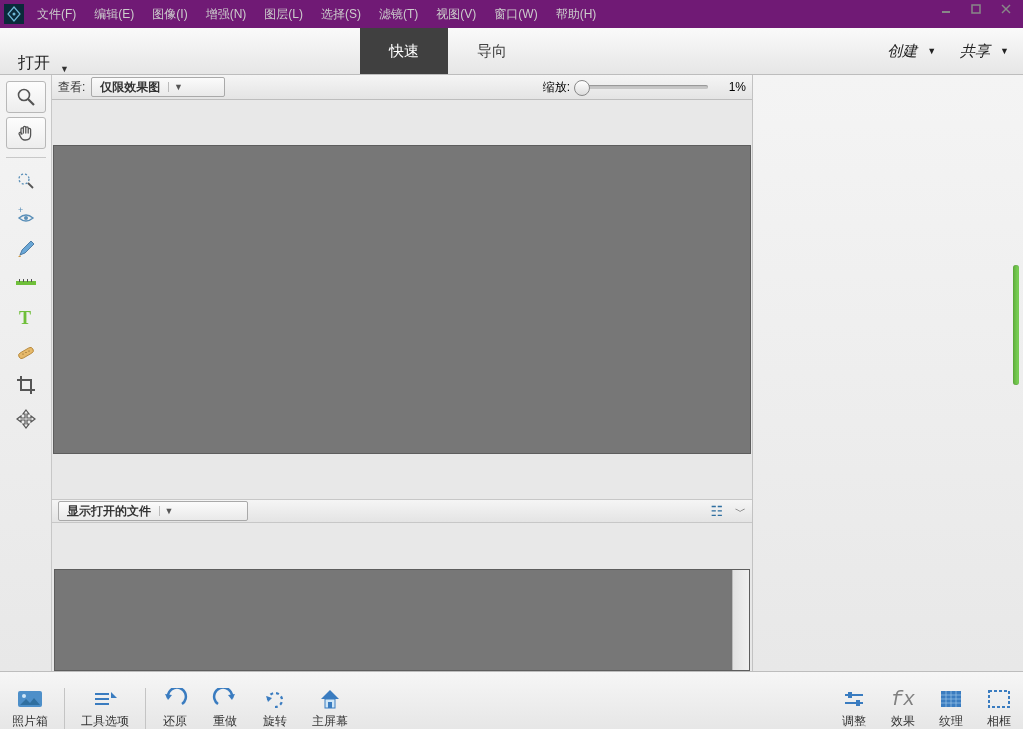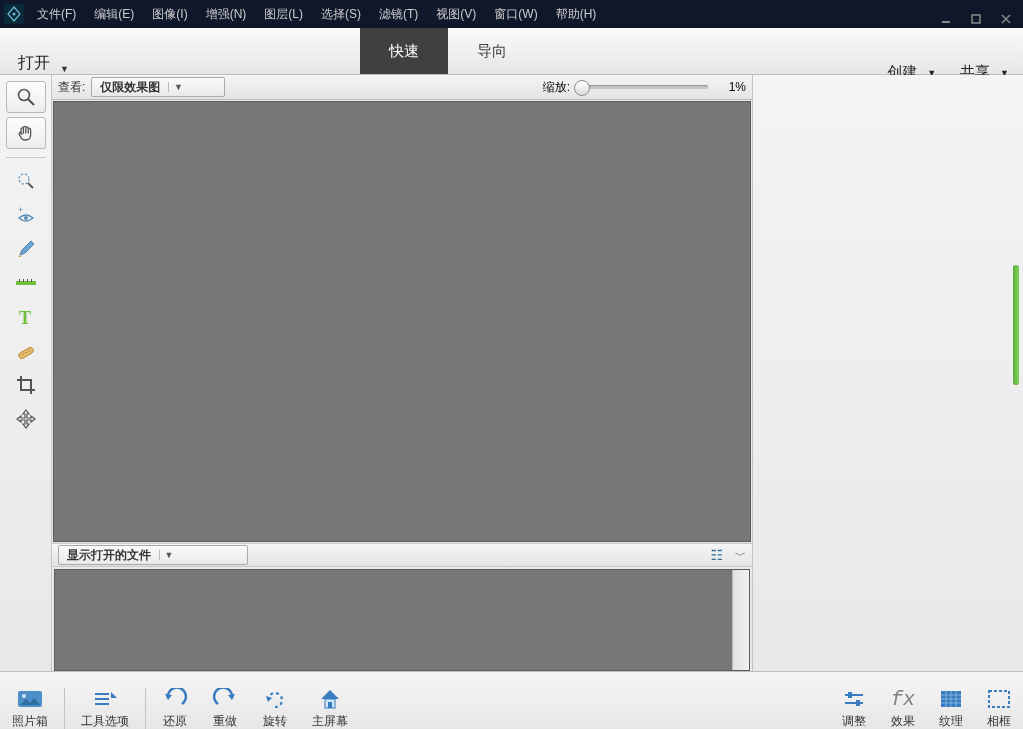--- a/index.html
+++ b/index.html
@@ -1,38 +1,38 @@
 <!DOCTYPE html>
 <html><head>
 <meta charset="utf-8">
 <style>
 html,body{margin:0;padding:0;width:1023px;height:729px;font-family:"Microsoft YaHei","SimSun",sans-serif;font-size:12px;background:#e8e8e8;overflow:hidden;color:#000;}
-.titlebar{height:28px;background:#0f172a;display:flex;align-items:flex-end;color:#ccc;}
+.titlebar{height:28px;background:#701a75;display:flex;align-items:flex-start;color:#ccc;}
 .app-icon{width:28px;height:28px;display:flex;align-items:center;justify-content:center;}
 .app-icon svg{display:block;}
 .menu-item{padding:0 9px;height:28px;line-height:28px;color:#ccc;cursor:pointer;}
 .spacer{flex:1;}
 .win-controls{display:flex;padding-right:4px;}
 .win-btn{width:26px;height:18px;margin-left:4px;display:flex;align-items:center;justify-content:center;color:#888;cursor:pointer;}
 .modebar{height:46px;background:linear-gradient(#fafafa,#e6e6e6);border-bottom:1px solid #bdbdbd;display:flex;align-items:stretch;position:relative;}
 .open-btn{display:flex;align-items:flex-end;padding:0 18px;font-size:16px;color:#222;}
 .open-btn .tri{margin-left:10px;font-size:9px;color:#333;}
 .mode-tabs{position:absolute;left:360px;top:0;height:100%;display:flex;}
 .mode-tab{width:88px;display:flex;align-items:center;justify-content:center;font-size:15px;color:#444;}
 .mode-tab.active{background:#404040;color:#fff;}
-.right-actions{position:absolute;right:8px;top:8px;height:100%;display:flex;align-items:flex-end;}
+.right-actions{position:absolute;right:8px;top:0;height:100%;display:flex;align-items:center;font-style:italic;}
 .ra{display:flex;align-items:center;font-size:15px;color:#222;padding:0 6px;}
 .ra .tri{margin-left:10px;font-size:9px;}
 .workarea{display:flex;height:596px;}
 .toolcol{width:52px;background:linear-gradient(#f4f4f4,#e8e8e8);border-right:1px solid #c7c7c7;display:flex;flex-direction:column;align-items:center;padding-top:4px;box-sizing:border-box;}
 .toolbtn{width:38px;height:30px;margin:2px 0;display:flex;align-items:center;justify-content:center;border-radius:3px;cursor:pointer;}
 .toolbtn.framed{border:1px solid #b8b8b8;background:linear-gradient(#fdfdfd,#ededed);}
 .toolsep{width:40px;height:0;border-top:1px solid #c8c8c8;margin:6px 0;}
 .toolbtn svg{display:block;}
-.center{flex:0 0 700px;display:flex;flex-direction:column;background:#e8e8e8;}
+.center{flex:0 0 700px;display:flex;flex-direction:column;background:#e8e8e8;gap:44px;}
 .viewbar{height:24px;background:linear-gradient(#f5f5f5,#e4e4e4);border-bottom:1px solid #bdbdbd;display:flex;align-items:center;padding:0 6px;}
 .vb-label{color:#333;margin-right:6px;}
 .combo{display:inline-flex;align-items:center;background:linear-gradient(#fbfbfb,#e9e9e9);border:1px solid #a9a9a9;border-radius:2px;height:18px;}
 .combo .ctext{padding:0 8px;color:#333;}
 .combo .carrow{width:18px;text-align:center;border-left:1px solid #bbb;color:#555;font-size:9px;}
 .zoomwrap{margin-left:auto;display:flex;align-items:center;}
 .zoomlabel{}
 .slider{width:130px;height:4px;background:#c6c6c6;border-radius:2px;position:relative;margin:0 8px;box-shadow:inset 0 1px 1px rgba(0,0,0,.25);}
 .slider .thumb{position:absolute;left:-4px;top:-5px;width:14px;height:14px;border-radius:50%;background:linear-gradient(#fff,#ddd);border:1px solid #888;}
 .zoomval{width:30px;text-align:right;}

